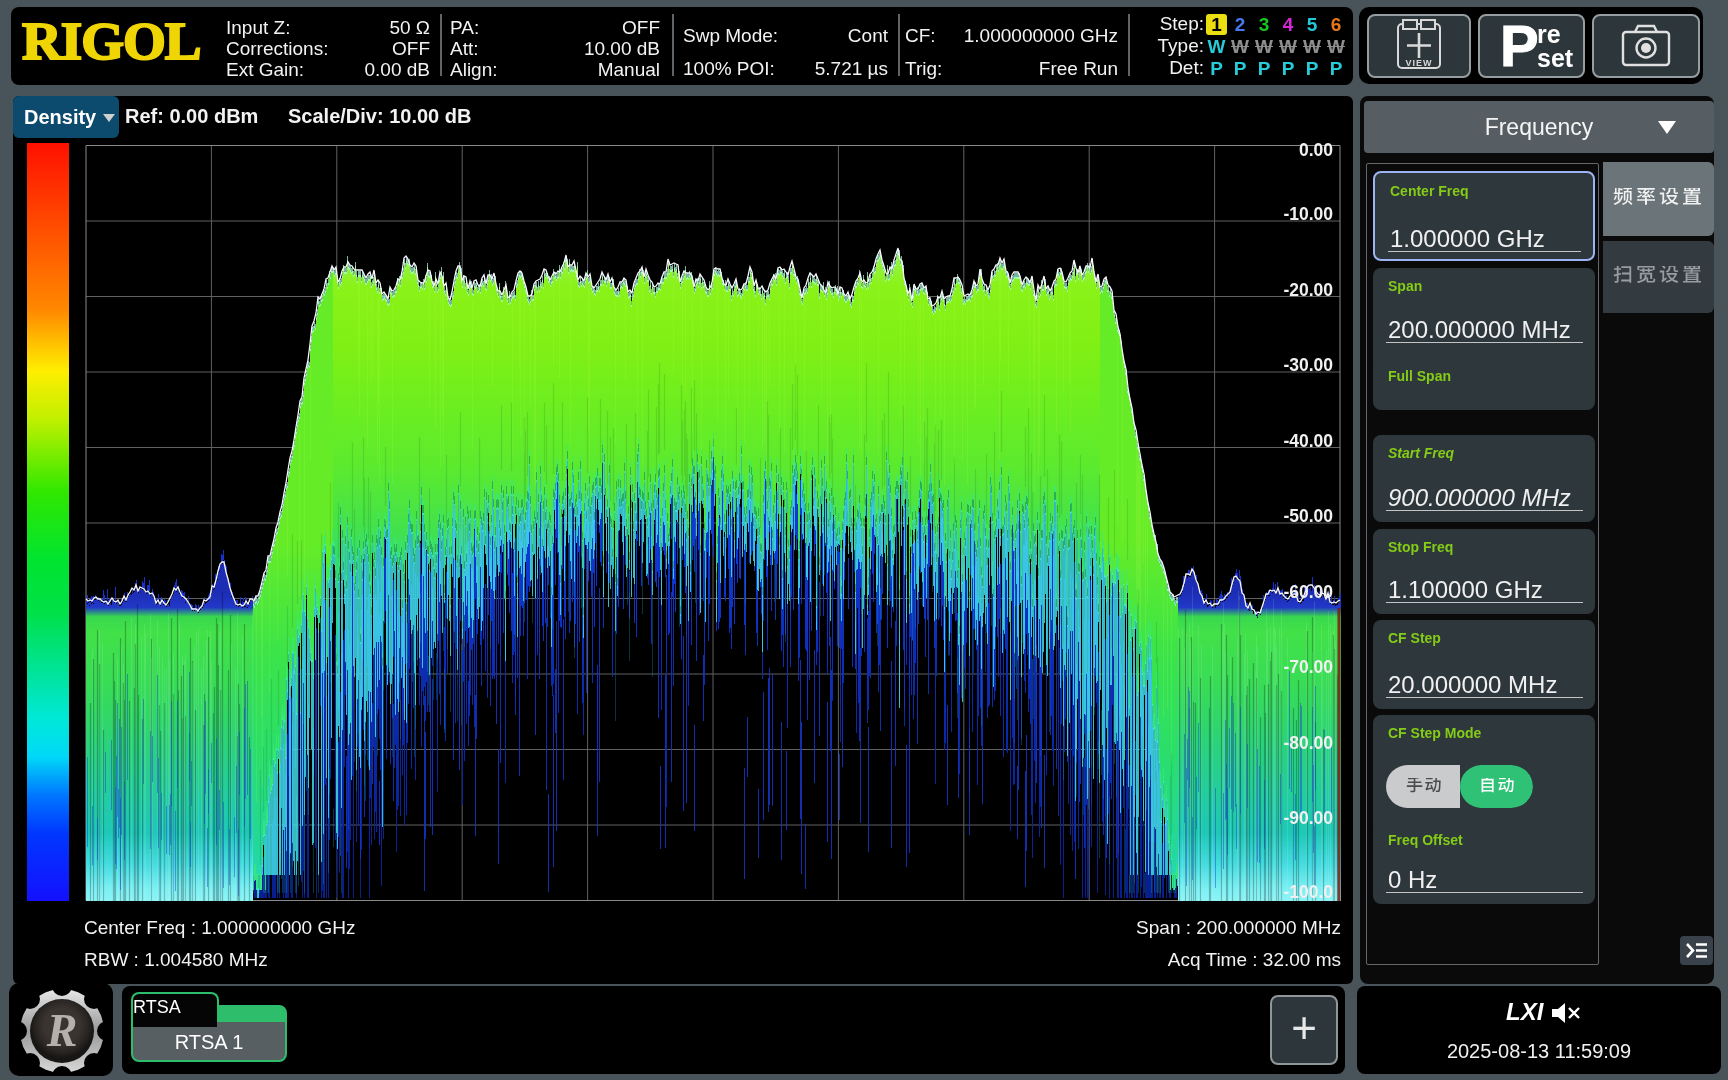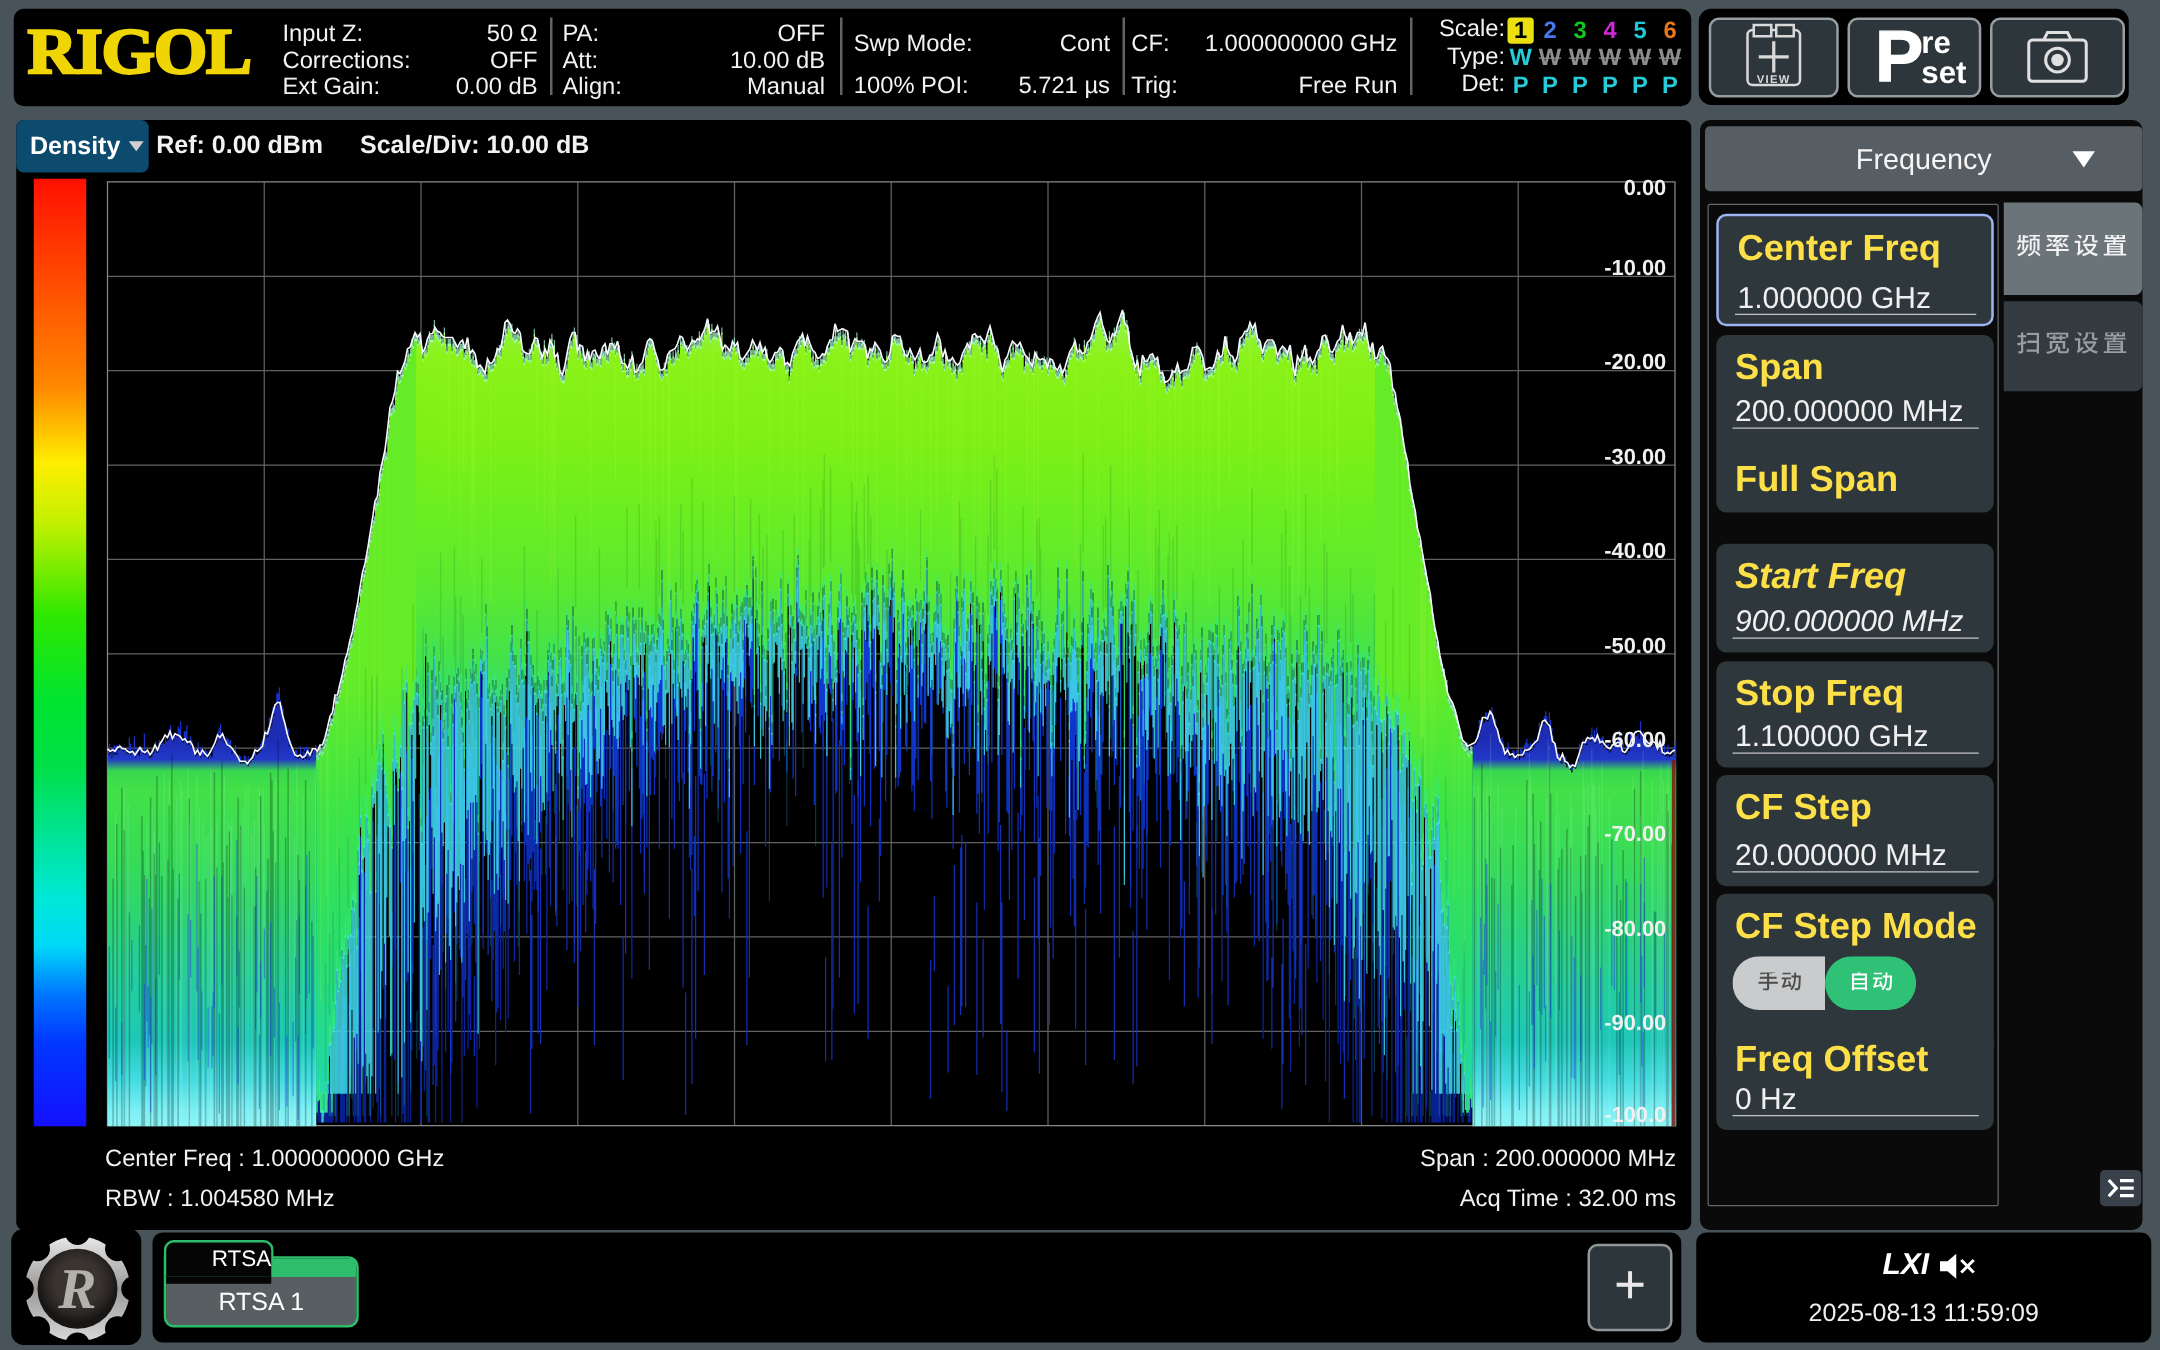--- a/index.html
+++ b/index.html
@@ -1,40 +1,40 @@
 <!DOCTYPE html>
 <html><head><meta charset="utf-8"><style>
 *{margin:0;padding:0;box-sizing:border-box}
 html,body{width:1728px;height:1080px;overflow:hidden;background:#49535a;font-family:"Liberation Sans",sans-serif}
 .abs{position:absolute}
 .panel{position:absolute;background:#000;border-radius:8px}
 .txt{position:absolute;color:#f2f2f2;font-size:19px;line-height:21px;white-space:nowrap}
 .b{font-weight:bold}
 .r{text-align:right}
 .item{position:absolute;left:1373px;width:222px;background:#2e373c;border-radius:8px}
-.ilab{position:absolute;left:15px;top:10px;color:#fde047;font-size:29px;font-weight:bold;white-space:nowrap}
+.ilab{position:absolute;left:15px;top:10px;color:#84cc16;font-size:14px;font-weight:bold;white-space:nowrap}
 .ival{position:absolute;left:15px;color:#f0f0f0;font-size:24px;white-space:nowrap}
 .iline{position:absolute;left:13px;right:12px;height:1px;background:#c4c4c4}
 </style></head><body>
 
 <div class="panel" style="left:11px;top:7px;width:1342px;height:78px"></div>
 <div class="abs" style="left:22px;top:20px;width:182px;height:46px;color:#f0d505;font-family:'Liberation Serif',serif;font-weight:bold;font-size:52px;line-height:44px;letter-spacing:-1px;-webkit-text-stroke:2px #f0d505;transform:scaleX(1.06);transform-origin:left">RIGOL</div>
 <div class="txt" style="left:226px;top:17px">Input Z:<br>Corrections:<br>Ext Gain:</div>
 <div class="txt r" style="right:1298px;top:17px;left:auto">50 Ω<br>OFF<br>0.00 dB</div>
 <div class="txt" style="left:450px;top:17px">PA:<br>Att:<br>Align:</div>
 <div class="txt r" style="right:1068px;top:17px;left:auto">OFF<br>10.00 dB<br>Manual</div>
 <div class="txt" style="left:683px;top:19px;line-height:33px">Swp Mode:<br>100% POI:</div>
 <div class="txt r" style="right:840px;top:19px;left:auto;line-height:33px">Cont<br>5.721 µs</div>
 <div class="txt" style="left:905px;top:19px;line-height:33px">CF:<br>Trig:</div>
 <div class="txt r" style="right:610px;top:19px;left:auto;line-height:33px">1.000000000 GHz<br>Free Run</div>
 <div class="abs" style="left:440px;top:14px;width:2px;height:62px;background:#5e6468"></div>
 <div class="abs" style="left:672px;top:14px;width:2px;height:62px;background:#5e6468"></div>
 <div class="abs" style="left:898px;top:14px;width:2px;height:62px;background:#5e6468"></div>
 <div class="abs" style="left:1128px;top:14px;width:2px;height:62px;background:#5e6468"></div>
-<div class="txt r" style="right:524px;top:13px;left:auto;line-height:22px">Scale:</div>
+<div class="txt r" style="right:524px;top:13px;left:auto;line-height:22px">Step:</div>
 <div class="txt r" style="right:524px;top:35px;left:auto;line-height:22px">Type:</div>
 <div class="txt r" style="right:524px;top:57px;left:auto;line-height:22px">Det:</div>
 <div class="abs" style="left:1206px;top:14px;width:21px;height:21px;background:#ecdf10;border-radius:3px;color:#000;font-weight:bold;font-size:19px;text-align:center;line-height:21px">1</div>
 <div class="abs b" style="left:1230px;top:14px;width:20px;color:#4878f0;font-size:19px;text-align:center;line-height:21px">2</div>
 <div class="abs b" style="left:1254px;top:14px;width:20px;color:#16c81e;font-size:19px;text-align:center;line-height:21px">3</div>
 <div class="abs b" style="left:1278px;top:14px;width:20px;color:#d428d8;font-size:19px;text-align:center;line-height:21px">4</div>
 <div class="abs b" style="left:1302px;top:14px;width:20px;color:#20c8d8;font-size:19px;text-align:center;line-height:21px">5</div>
 <div class="abs b" style="left:1326px;top:14px;width:20px;color:#e87818;font-size:19px;text-align:center;line-height:21px">6</div>
 <div class="abs b" style="left:1206px;top:36px;width:21px;color:#26ccd8;font-size:19px;text-align:center;line-height:21px">W</div>
 <div class="abs b" style="left:1230px;top:36px;width:20px;color:#8e8e8e;font-size:19px;text-align:center;line-height:21px;text-decoration:line-through">W</div>
@@ -292,21 +292,21 @@
         <circle cx="16" cy="77" r="10"></circle>
         <circle cx="80" cy="77" r="10"></circle>
 </g>
 <circle cx="48" cy="45" r="32" fill="url(#med)"></circle>
 <text x="48" y="60" font-family="Liberation Serif" font-size="46" font-weight="bold" font-style="italic" fill="#b4b0ac" text-anchor="middle">R</text>
 </g>
   </svg>
 <div class="panel" style="left:122px;top:986px;width:1223px;height:88px;border-radius:8px"></div>
 <div class="abs" style="left:131px;top:992px;width:156px;height:71px">
 <div class="abs" style="left:0;top:13px;width:156px;height:57px;background:linear-gradient(to bottom,#2ebd6b 0,#2ebd6b 15px,#575f62 15px);border:2px solid #2ebd6b;border-radius:0 8px 8px 8px;box-sizing:border-box"></div>
-<div class="abs" style="left:0;top:0;width:88px;height:29px;background:#050505;border:2px solid #2ebd6b;border-bottom:none;border-radius:8px 8px 0 0;box-sizing:border-box;color:#fff;font-size:18px;text-align:right;line-height:27px">RTSA</div>
+<div class="abs" style="left:0;top:0;width:88px;height:29px;background:#050505;border:2px solid #2ebd6b;border-bottom:none;border-radius:8px 8px 0 0;box-sizing:border-box;color:#fff;font-size:18px;text-align:left;line-height:27px">RTSA</div>
 <div class="abs" style="left:2px;top:29px;width:84px;height:6px;background:#050505"></div>
 <div class="abs" style="left:0;top:30px;width:156px;text-align:center;color:#fff;font-size:20px;line-height:40px">RTSA 1</div>
 </div>
 <div class="abs" style="left:1270px;top:995px;width:68px;height:70px;background:#2d363a;border:2px solid #8f979b;border-radius:8px;color:#e8e8e8;font-size:44px;text-align:center;line-height:62px;font-weight:normal">+</div>
 <div class="panel" style="left:1357px;top:986px;width:364px;height:88px;border-radius:8px"></div>
 <div class="abs" style="left:1506px;top:1000px;color:#fff;font-size:24px;font-weight:bold;font-style:italic;font-family:'Liberation Sans';letter-spacing:0px;line-height:24px">LXI</div>
 <svg class="abs" style="left:1549px;top:1000px" width="34" height="26" viewBox="0 0 34 26">
 <g fill="#fff">
       <path d="M3 9h6l7-6v20l-7-6H3z"></path>
     </g>

